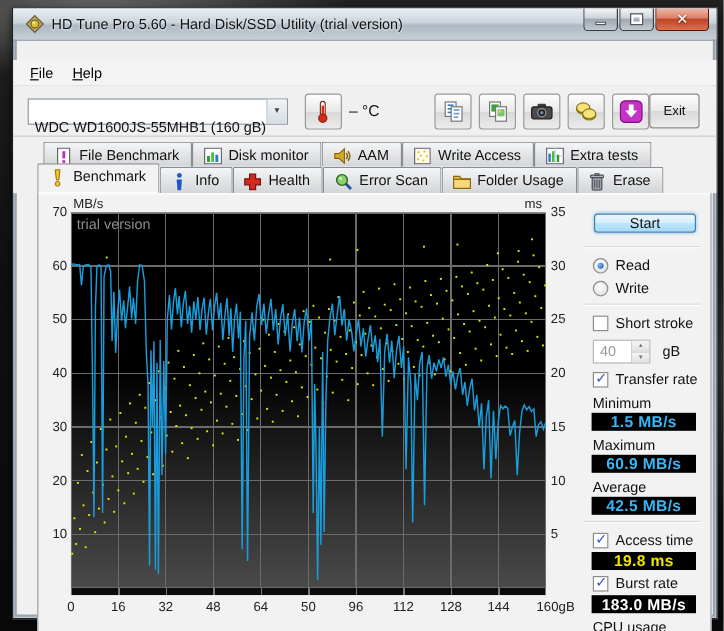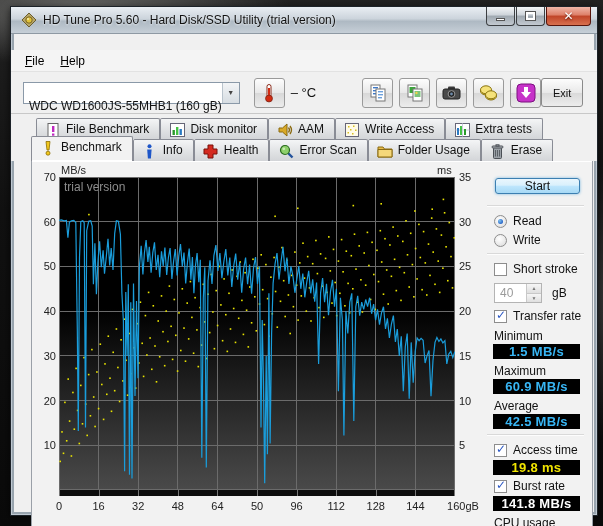--- a/index.html
+++ b/index.html
@@ -733,20 +733,20 @@
         <div class="sep"></div>
         <div class="ctl-row">
           <span class="checkbox checked"></span>
           <span>Access time</span>
         </div>
         <div class="vbox" style="color: rgb(240, 228, 0);">19.8 ms</div>
         <div class="ctl-row">
           <span class="checkbox checked"></span>
           <span>Burst rate</span>
         </div>
-        <div class="vbox" style="color: rgb(255, 255, 255);">141.8 MB/s</div>
+        <div class="vbox" style="color: rgb(255, 255, 255);">183.0 MB/s</div>
         <div class="vlabel">CPU usage</div>
         <div class="vbox" style="color: rgb(255, 255, 255);">7.4%</div>
       </div>
 
     </div>
   </div>
 </div>
 
 </body></html>

